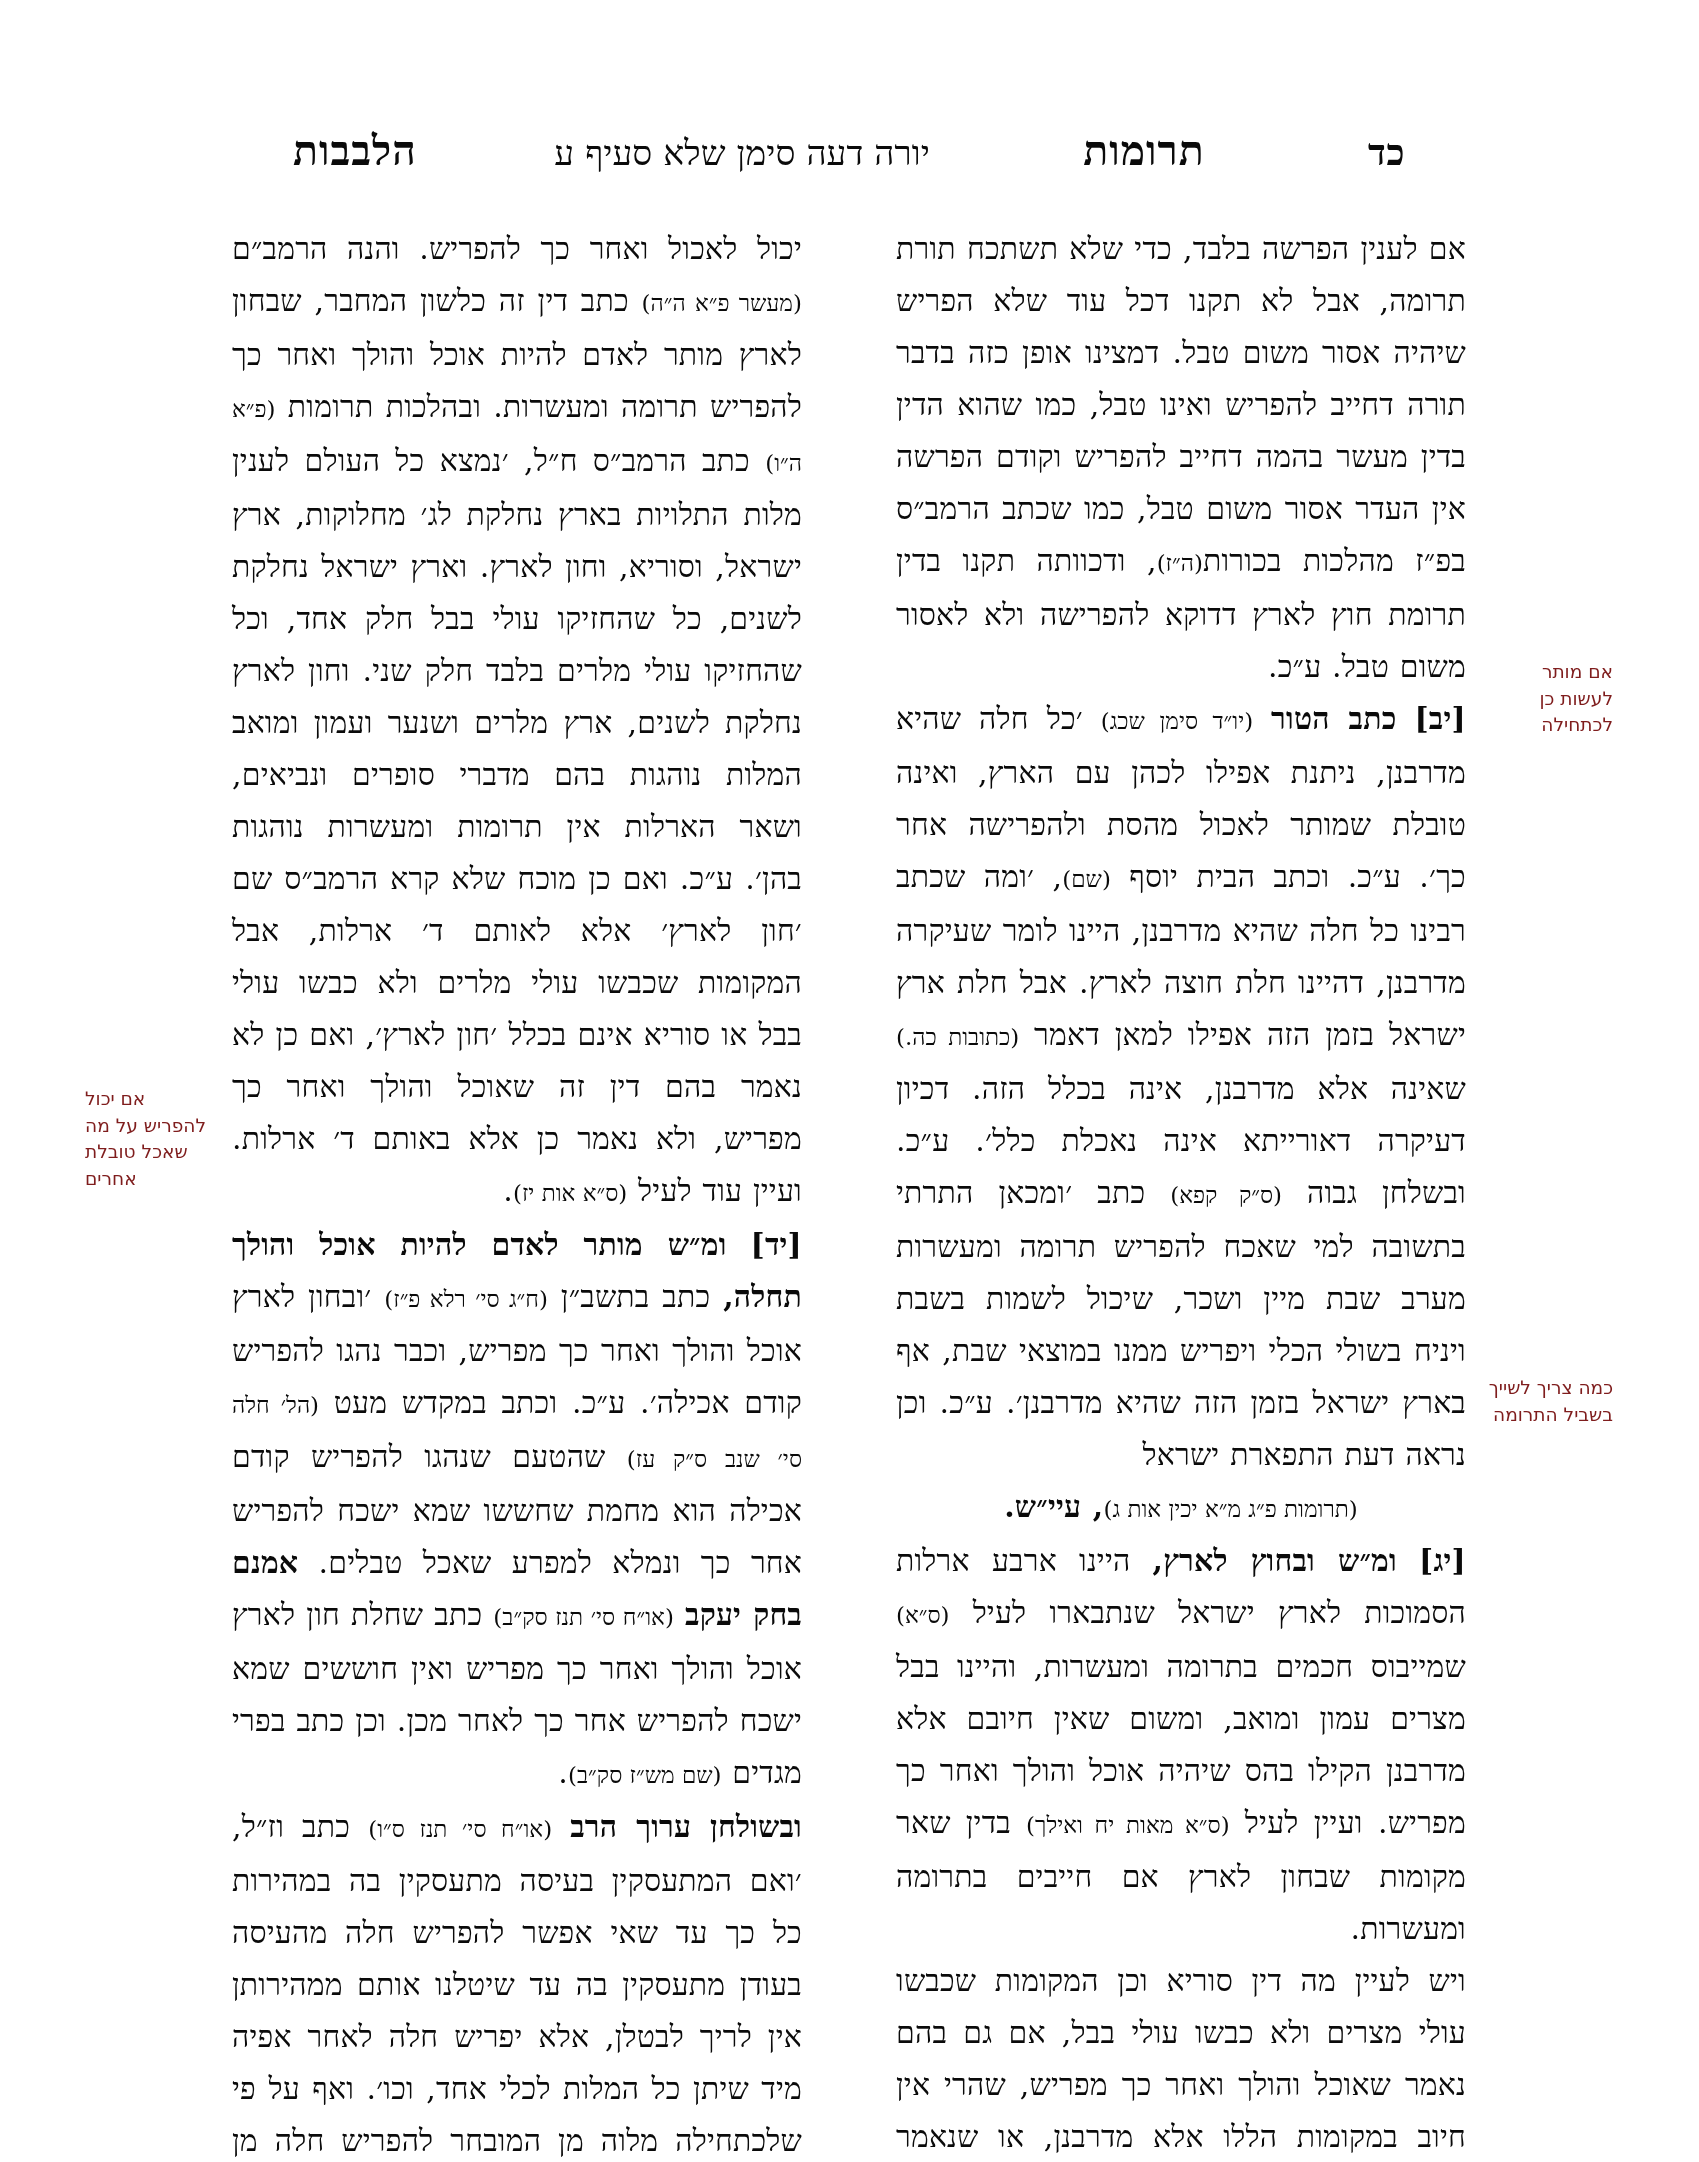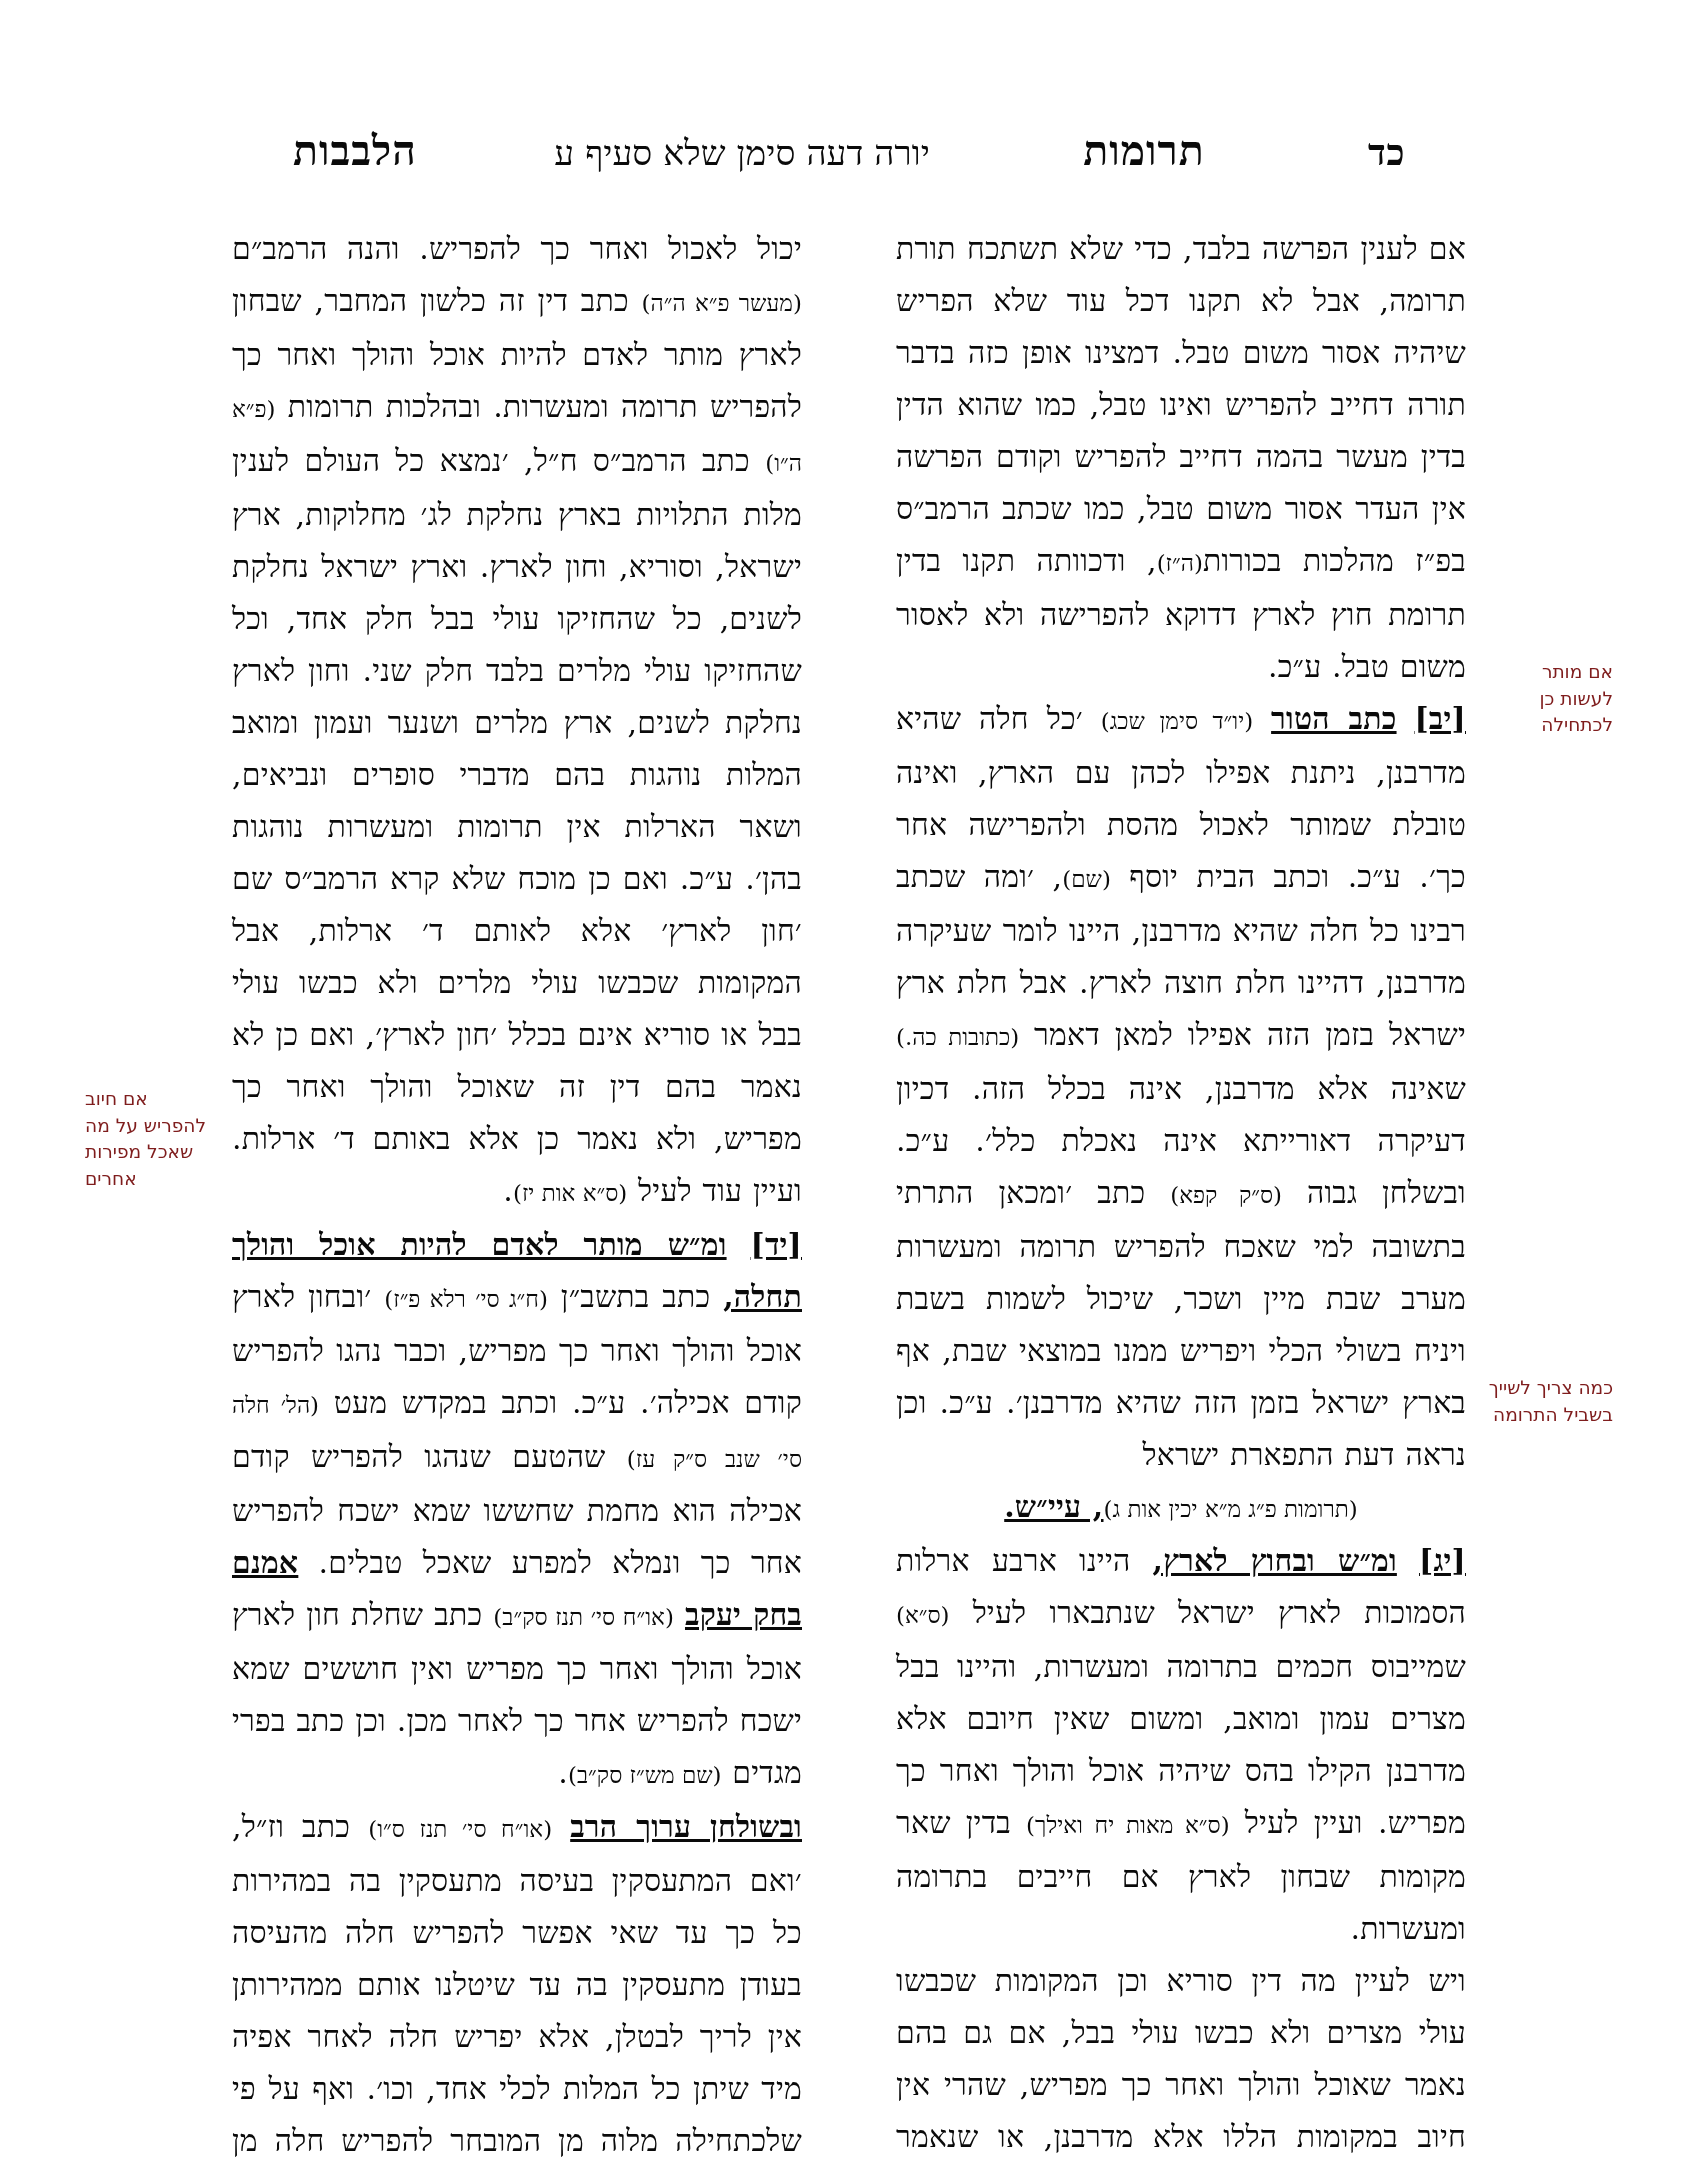--- a/index.html
+++ b/index.html
@@ -76,21 +76,20 @@
     letter-spacing: 0.2px;
     word-spacing: 1px;
   }
   .col p {
     margin: 0;
     padding: 0;
     text-indent: 0;
   }
   .lead {
     font-weight: bold;
-    text-decoration: underline;
   }
   .cite {
     font-size: 23px;
     letter-spacing: 0;
     word-spacing: 0;
   }
   .ctr {
     display: block;
     text-align: right;
     text-align-last: center;
@@ -119,21 +118,21 @@
 
   <div class="runhead">
     <span class="rh-page">כד</span>
     <span class="rh-tractate">תרומות</span>
     <span class="rh-siman">יורה דעה סימן שלא סעיף ע</span>
     <span class="rh-book">הלבבות</span>
   </div>
 
   <div class="gloss g1">אם מותר לעשות כן לכתחילה</div>
   <div class="gloss g2">כמה צריך לשייך בשביל התרומה</div>
-  <div class="gloss g3">אם חיוב להפריש על מה שאכל מפירות אחרים</div>
+  <div class="gloss g3">אם יכול להפריש על מה שאכל טובלת אחרים</div>
 
   <div class="cols">
 
     <div class="col">
 
       <p><span>אם לענין הפרשה בלבד, כדי שלא תשתכח תורת תרומה, אבל לא תקנו דכל עוד שלא הפריש שיהיה אסור משום טבל. דמצינו אופן כזה בדבר תורה דחייב להפריש ואינו טבל, כמו שהוא הדין בדין מעשר בהמה דחייב להפריש וקודם הפרשה אין העדר אסור משום טבל, כמו שכתב הרמב״ס בפ״ז מהלכות בכורות</span><span class="cite">(ה״ז)</span><span>, ודכוותה תקנו בדין תרומת חוץ לארץ דדוקא להפרישה ולא לאסור משום טבל. ע״כ.</span></p>
 
       <p><span class="lead">[יב]</span> <span class="lead">כתב הטור</span> <span class="cite">(יו״ד סימן שכג)</span><span> ׳כל חלה שהיא מדרבנן, ניתנת אפילו לכהן עם הארץ, ואינה טובלת שמותר לאכול מהסת ולהפרישה אחר כך׳. ע״כ. וכתב הבית יוסף</span> <span class="cite">(שם)</span><span>, ׳ומה שכתב רבינו כל חלה שהיא מדרבנן, היינו לומר שעיקרה מדרבנן, דהיינו חלת חוצה לארץ. אבל חלת ארץ ישראל בזמן הזה אפילו למאן דאמר</span> <span class="cite">(כתובות כה.)</span><span> שאינה אלא מדרבנן, אינה בכלל הזה. דכיון דעיקרה דאורייתא אינה נאכלת כלל׳. ע״כ. ובשלחן גבוה</span> <span class="cite">(ס״ק קפא)</span><span> כתב ׳ומכאן התרתי בתשובה למי שאכח להפריש תרומה ומעשרות מערב שבת מיין ושכר, שיכול לשמות בשבת ויניח בשולי הכלי ויפריש ממנו במוצאי שבת, אף בארץ ישראל בזמן הזה שהיא מדרבנן׳. ע״כ. וכן נראה דעת התפארת ישראל</span></p>
 
       <p class="ctr"><span class="cite">(תרומות פ״ג מ״א יכין אות ג)</span><span class="lead">, עיי״ש.</span></p>

